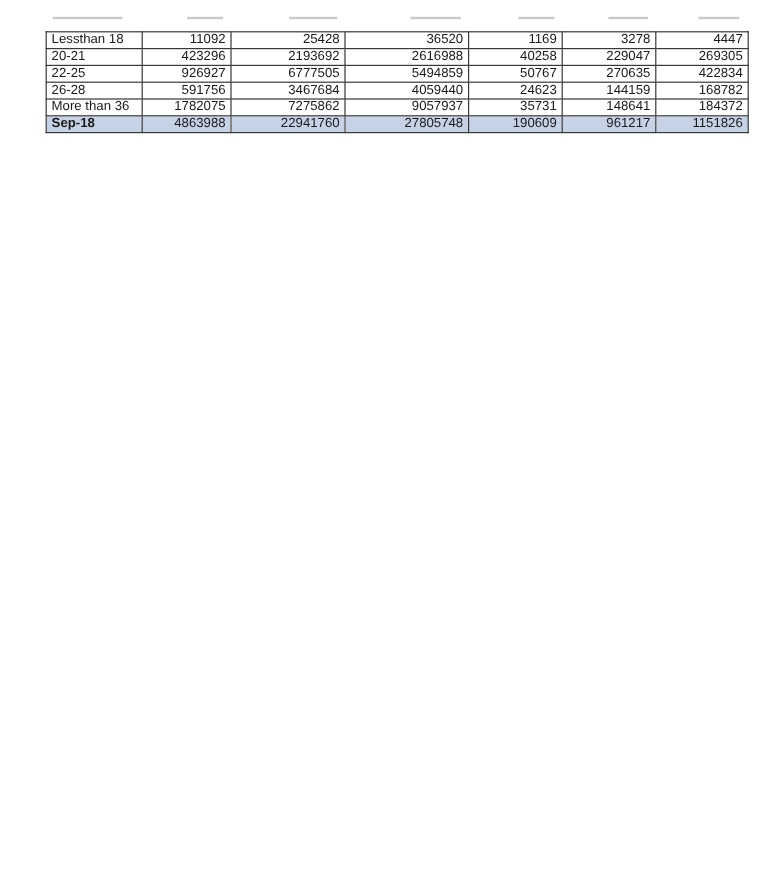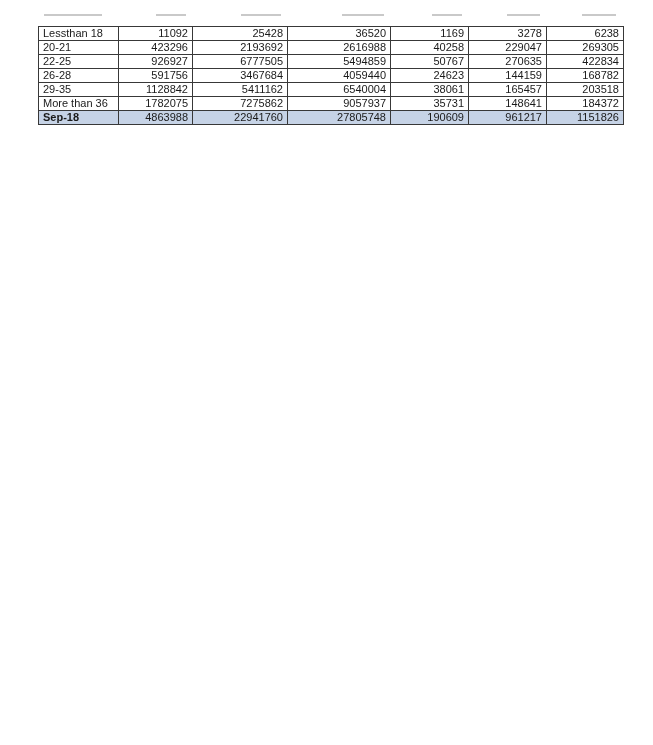--- a/index.html
+++ b/index.html
@@ -86,21 +86,21 @@
       <col class="col-6">
     </colgroup>
     <tbody>
         <tr>
           <td class="label-cell">Lessthan 18</td>
           <td class="value-cell">11092</td>
           <td class="value-cell">25428</td>
           <td class="value-cell">36520</td>
           <td class="value-cell">1169</td>
           <td class="value-cell">3278</td>
-          <td class="value-cell">6238</td>
+          <td class="value-cell">4447</td>
         </tr>
         <tr>
           <td class="label-cell">20-21</td>
           <td class="value-cell">423296</td>
           <td class="value-cell">2193692</td>
           <td class="value-cell">2616988</td>
           <td class="value-cell">40258</td>
           <td class="value-cell">229047</td>
           <td class="value-cell">269305</td>
         </tr>
@@ -116,29 +116,20 @@
         <tr>
           <td class="label-cell">26-28</td>
           <td class="value-cell">591756</td>
           <td class="value-cell">3467684</td>
           <td class="value-cell">4059440</td>
           <td class="value-cell">24623</td>
           <td class="value-cell">144159</td>
           <td class="value-cell">168782</td>
         </tr>
         <tr>
-          <td class="label-cell">29-35</td>
-          <td class="value-cell">1128842</td>
-          <td class="value-cell">5411162</td>
-          <td class="value-cell">6540004</td>
-          <td class="value-cell">38061</td>
-          <td class="value-cell">165457</td>
-          <td class="value-cell">203518</td>
-        </tr>
-        <tr>
           <td class="label-cell">More than 36</td>
           <td class="value-cell">1782075</td>
           <td class="value-cell">7275862</td>
           <td class="value-cell">9057937</td>
           <td class="value-cell">35731</td>
           <td class="value-cell">148641</td>
           <td class="value-cell">184372</td>
         </tr>
         <tr class="total-row">
           <td class="label-cell">Sep-18</td>

